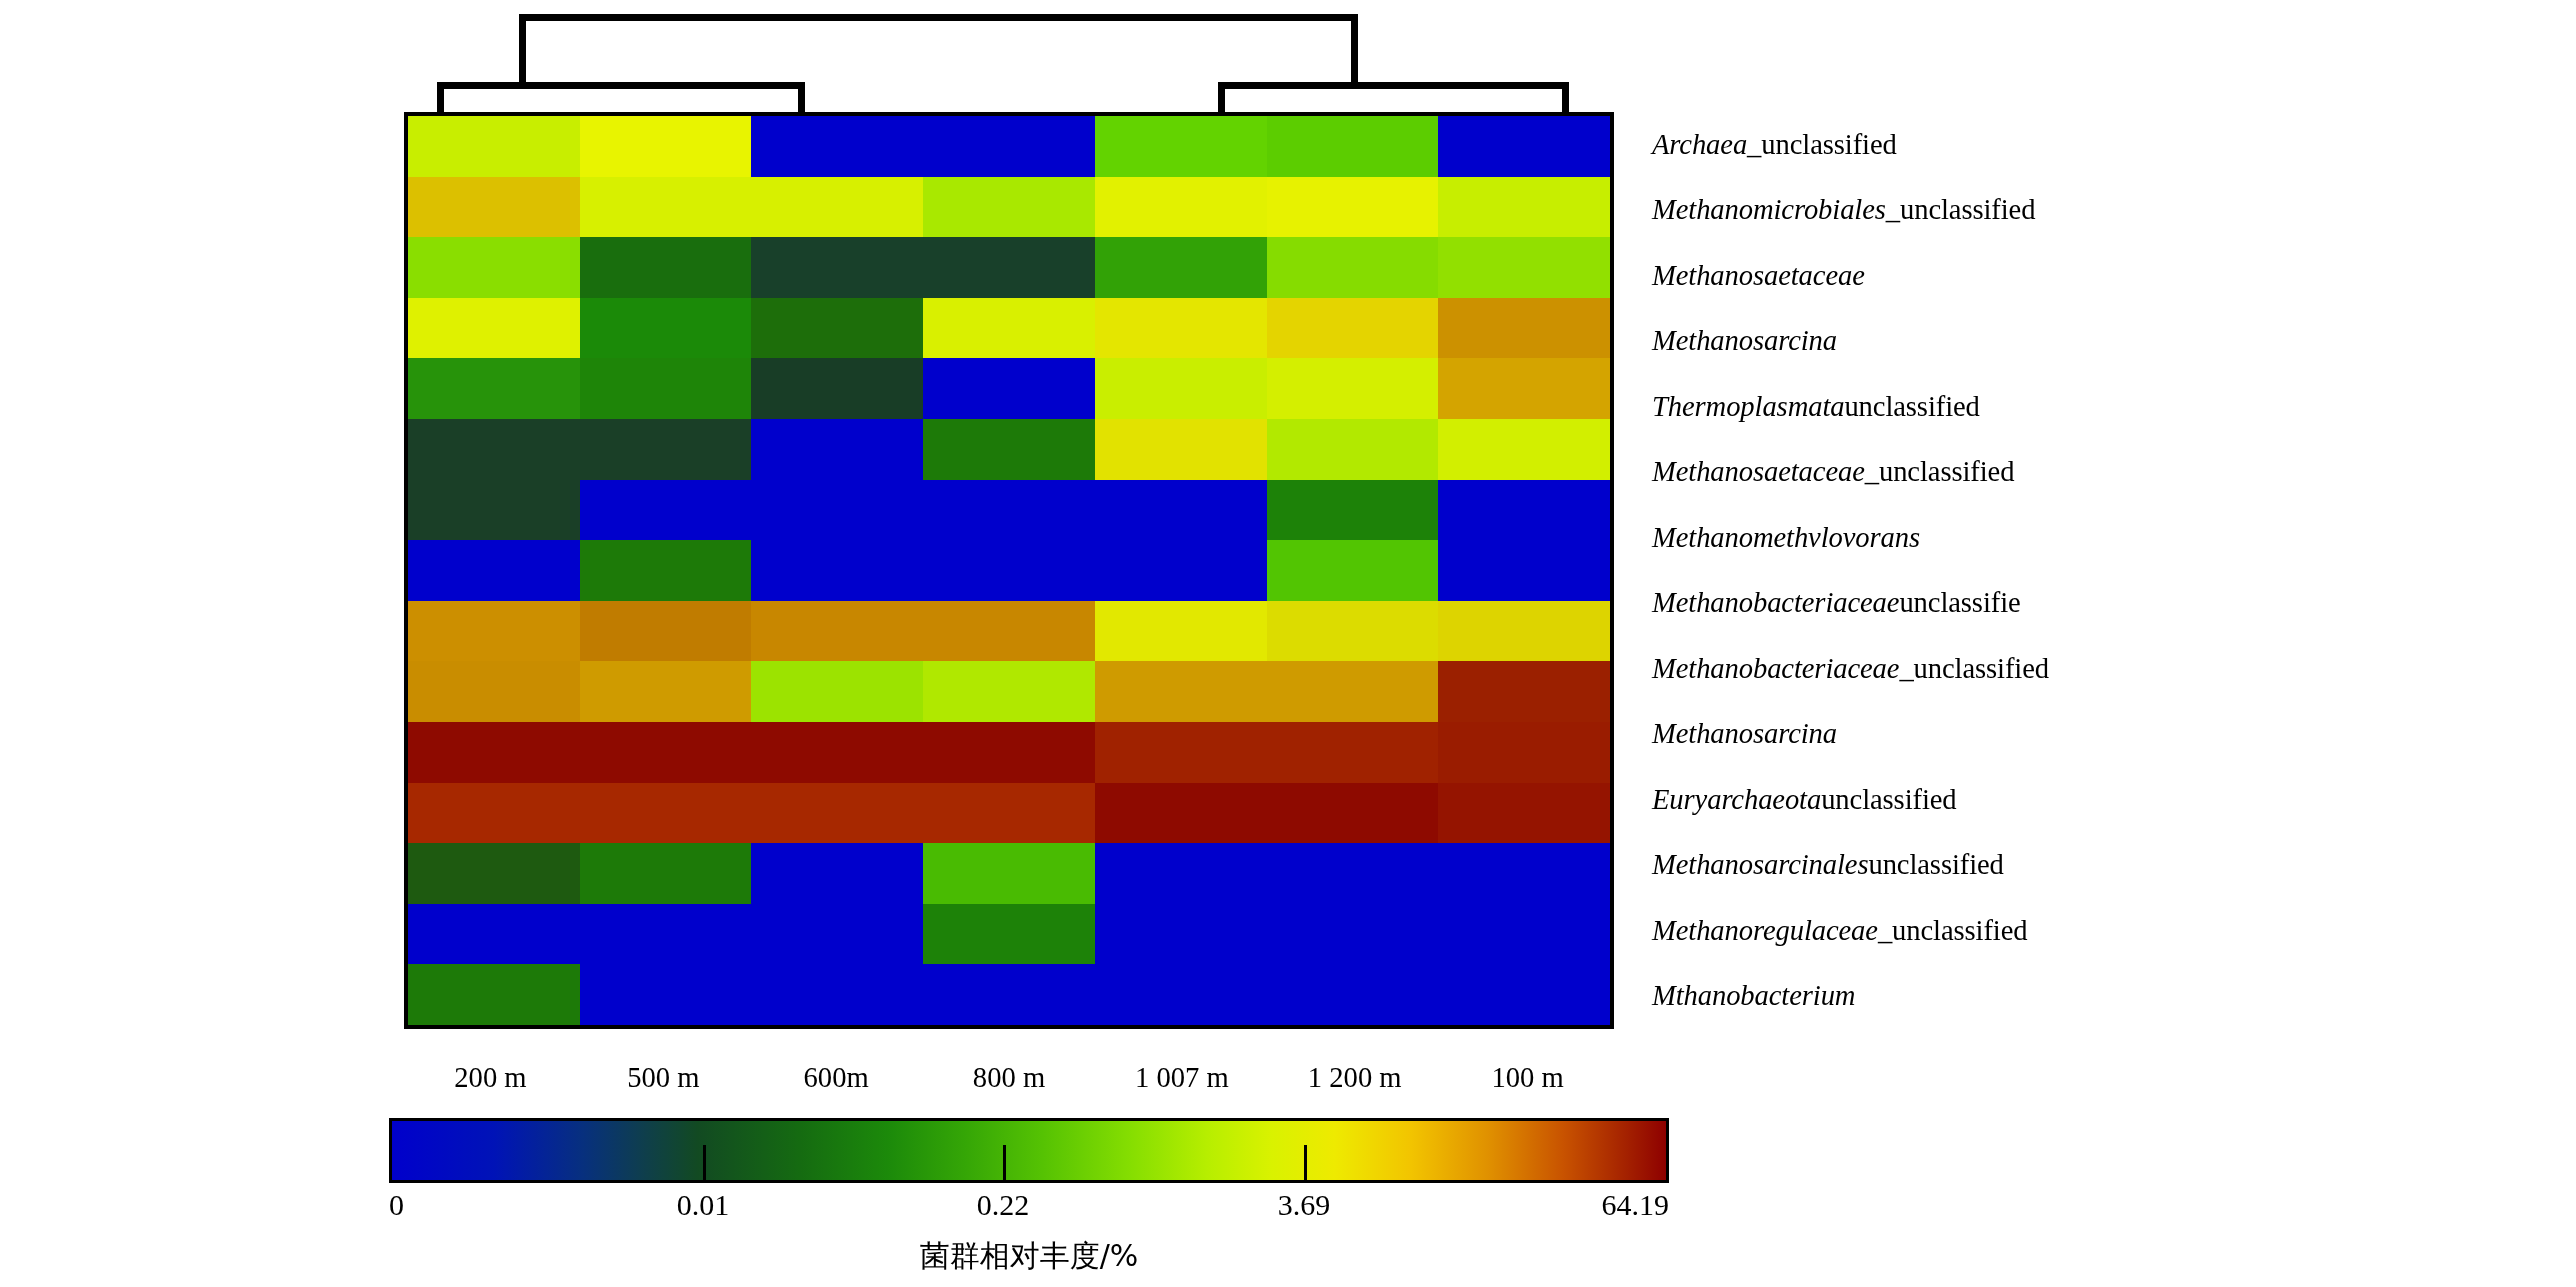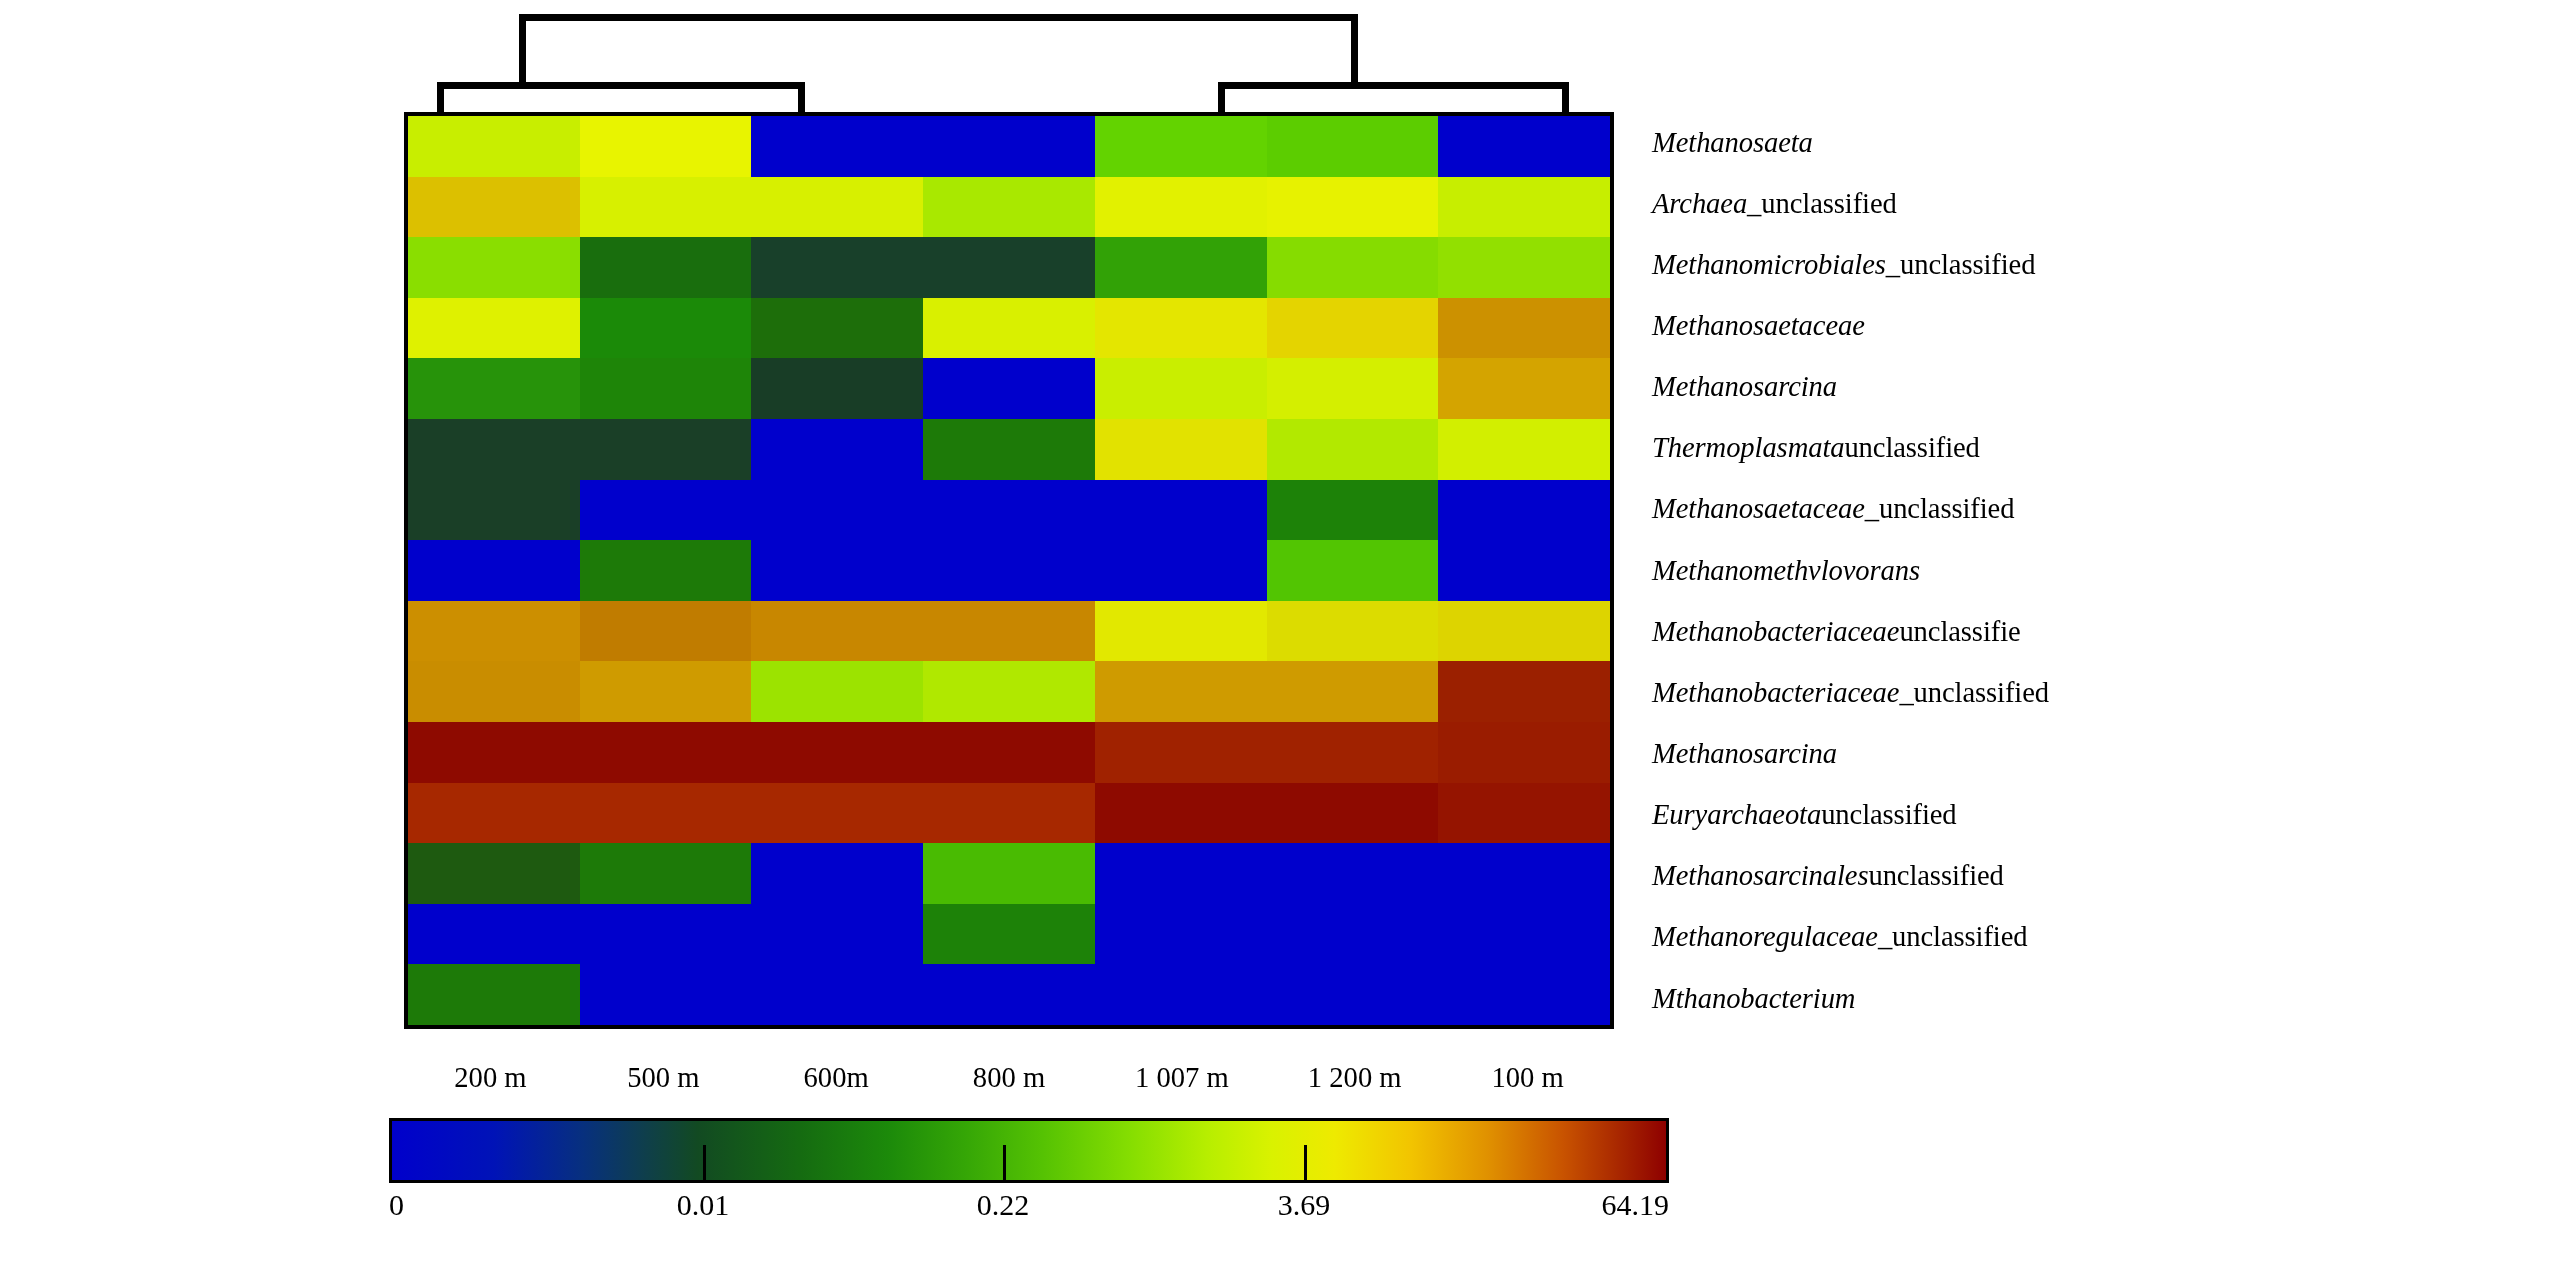--- a/index.html
+++ b/index.html
@@ -190,24 +190,20 @@
       <div class="hcell" style="background: rgb(0, 0, 204);"></div>
       <div class="hcell" style="background: rgb(0, 0, 204);"></div>
       <div class="hcell" style="background: rgb(0, 0, 204);"></div>
       <div class="hcell" style="background: rgb(0, 0, 204);"></div>
       <div class="hcell" style="background: rgb(0, 0, 204);"></div>
     </div>
 </div>
 
 <div id="row-labels">
     <div class="row-label">
-      <span class="ital">Methanosaeta</span>
-      <span class="rom"></span>
-    </div>
-    <div class="row-label">
       <span class="ital">Archaea</span>
       <span class="rom">_unclassified</span>
     </div>
     <div class="row-label">
       <span class="ital">Methanomicrobiales</span>
       <span class="rom">_unclassified</span>
     </div>
     <div class="row-label">
       <span class="ital">Methanosaetaceae</span>
       <span class="rom"></span>
@@ -270,17 +266,18 @@
 
 <div id="colorbar-wrap">
   <div id="colorbar"></div>
   <div id="cb-ticklabels">
       <div class="cb-tl" style="left: 0px;">0</div>
       <div class="cb-tl" style="left: 314px; transform: translateX(-50%);">0.01</div>
       <div class="cb-tl" style="left: 614px; transform: translateX(-50%);">0.22</div>
       <div class="cb-tl" style="left: 915px; transform: translateX(-50%);">3.69</div>
       <div class="cb-tl" style="left: auto; right: 0px;">64.19</div>
     </div>
+  <div id="cb-axis-title">菌群相对丰度/%</div>
 <div class="cb-tick" style="left: 314px;"></div>
     <div class="cb-tick" style="left: 614px;"></div>
     <div class="cb-tick" style="left: 915px;"></div>
   </div>
 
 
 </body></html>

